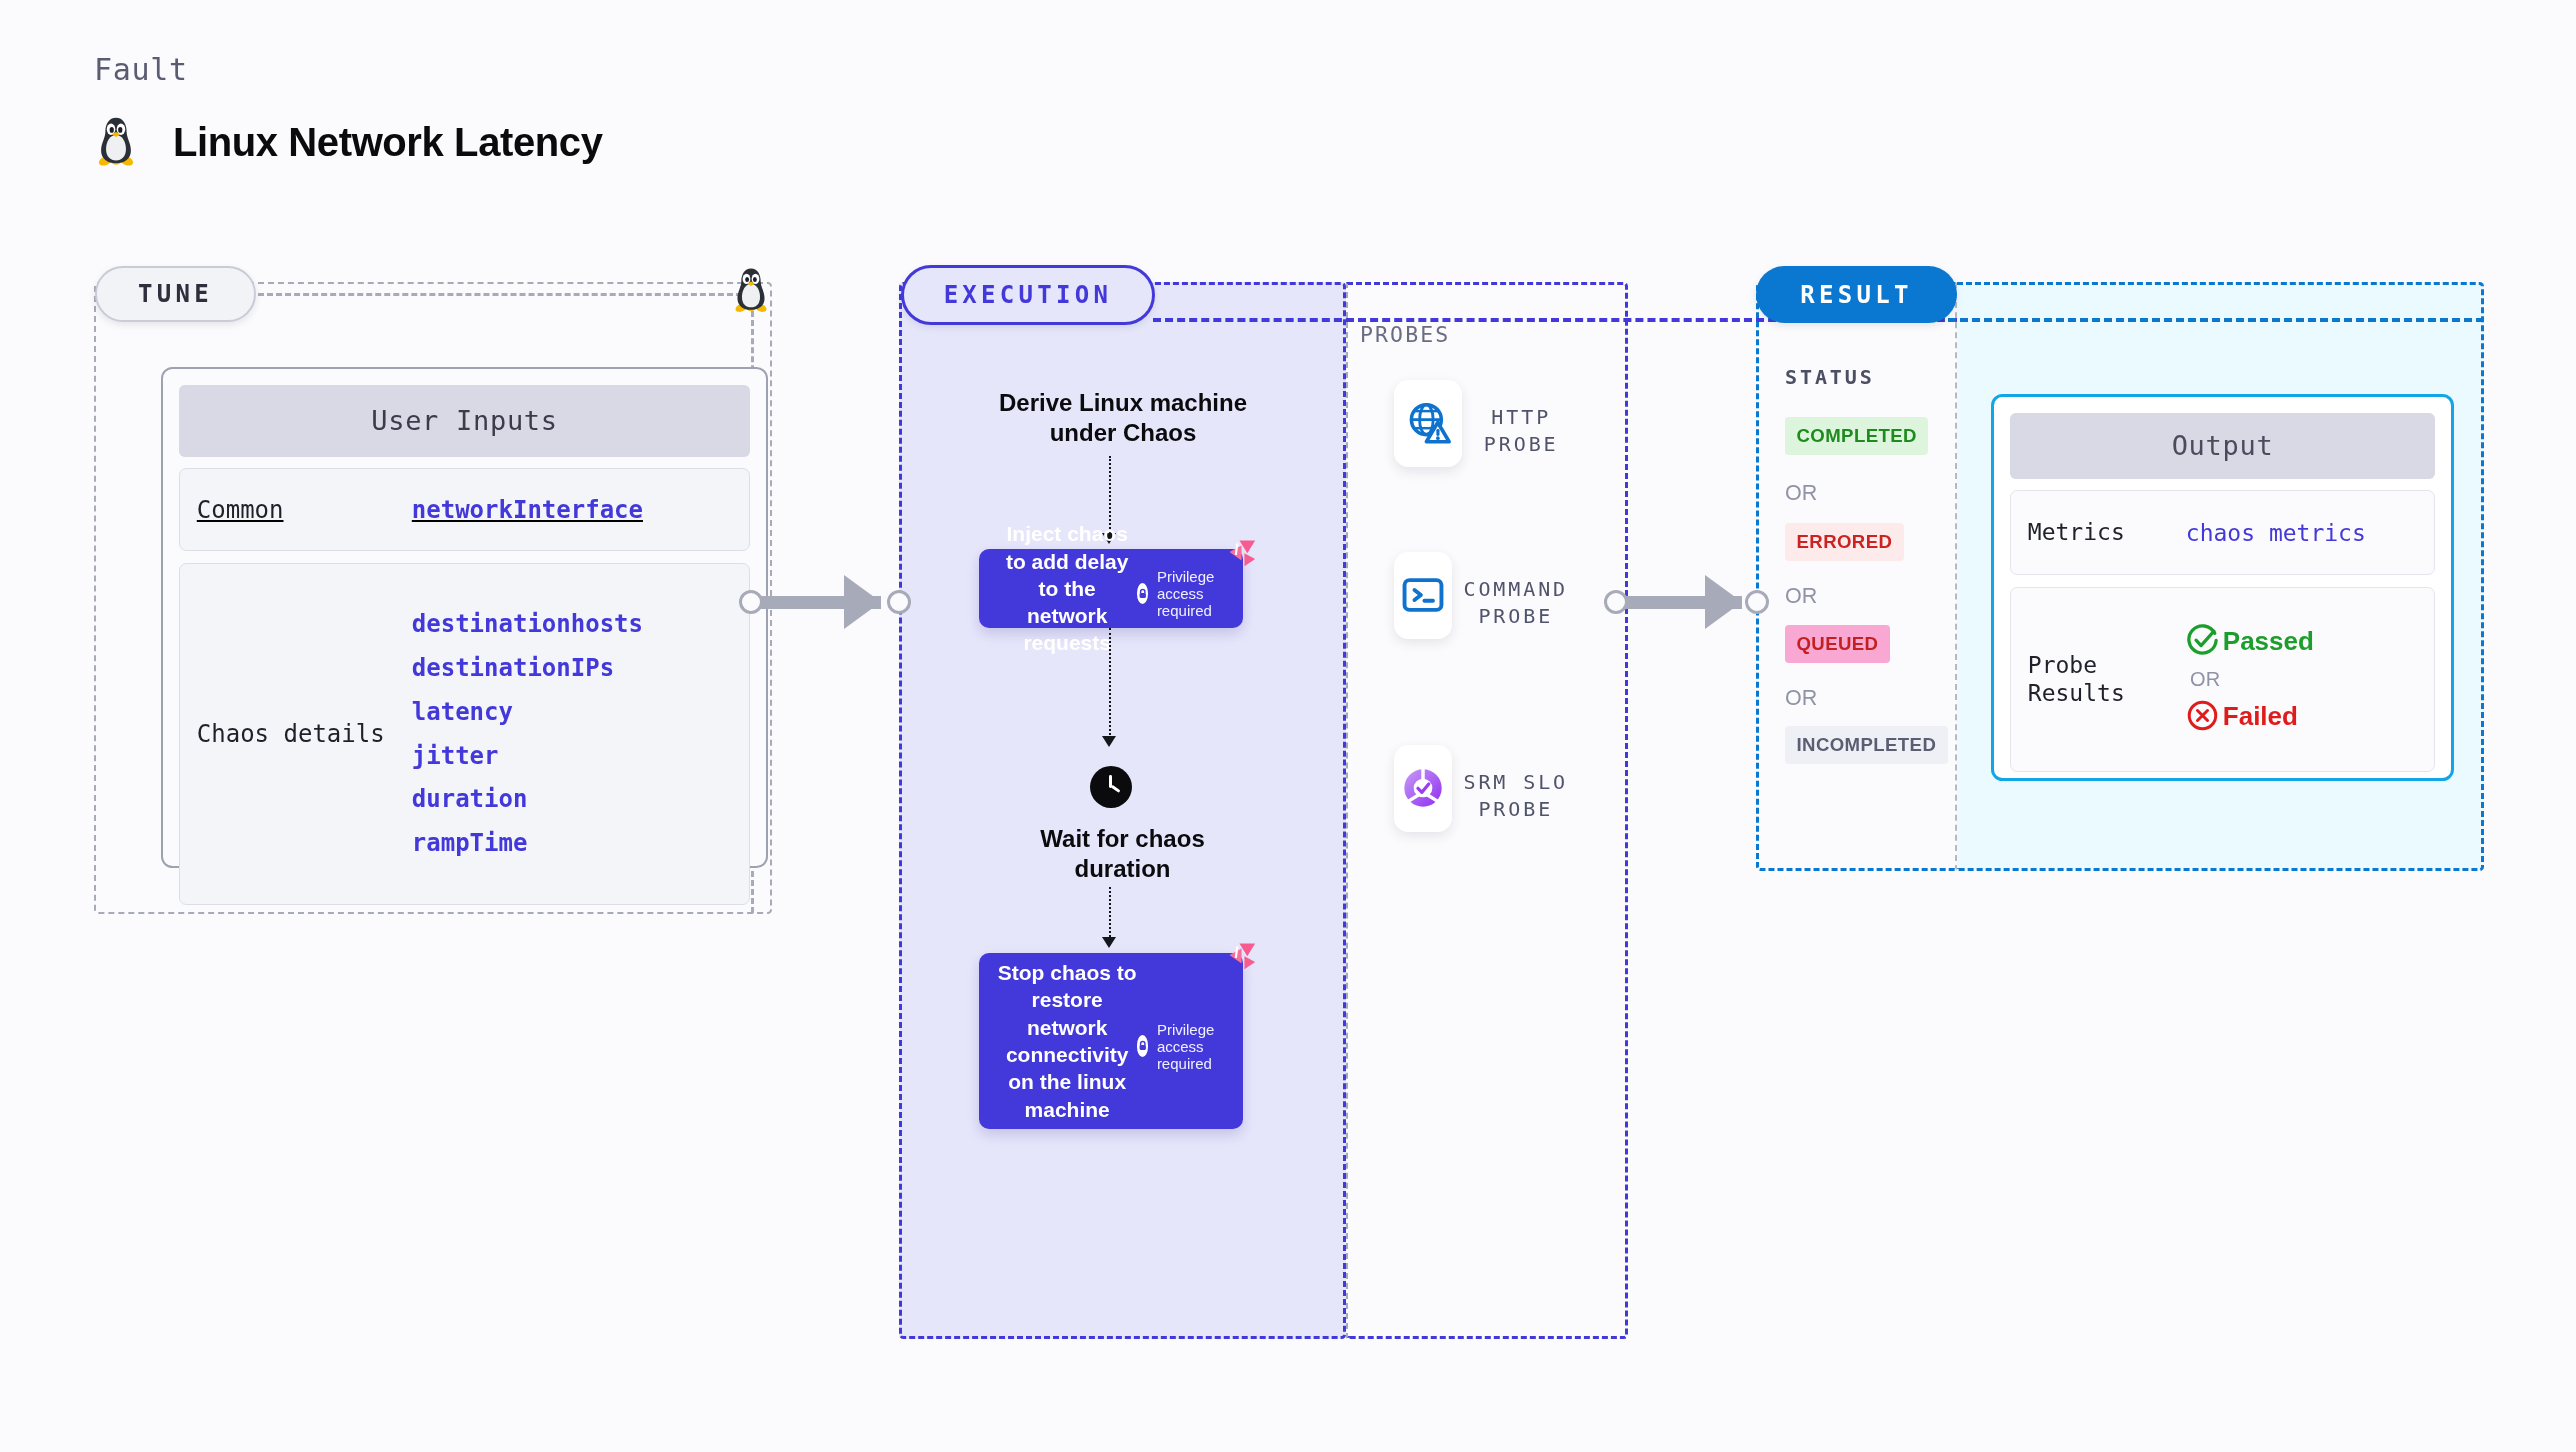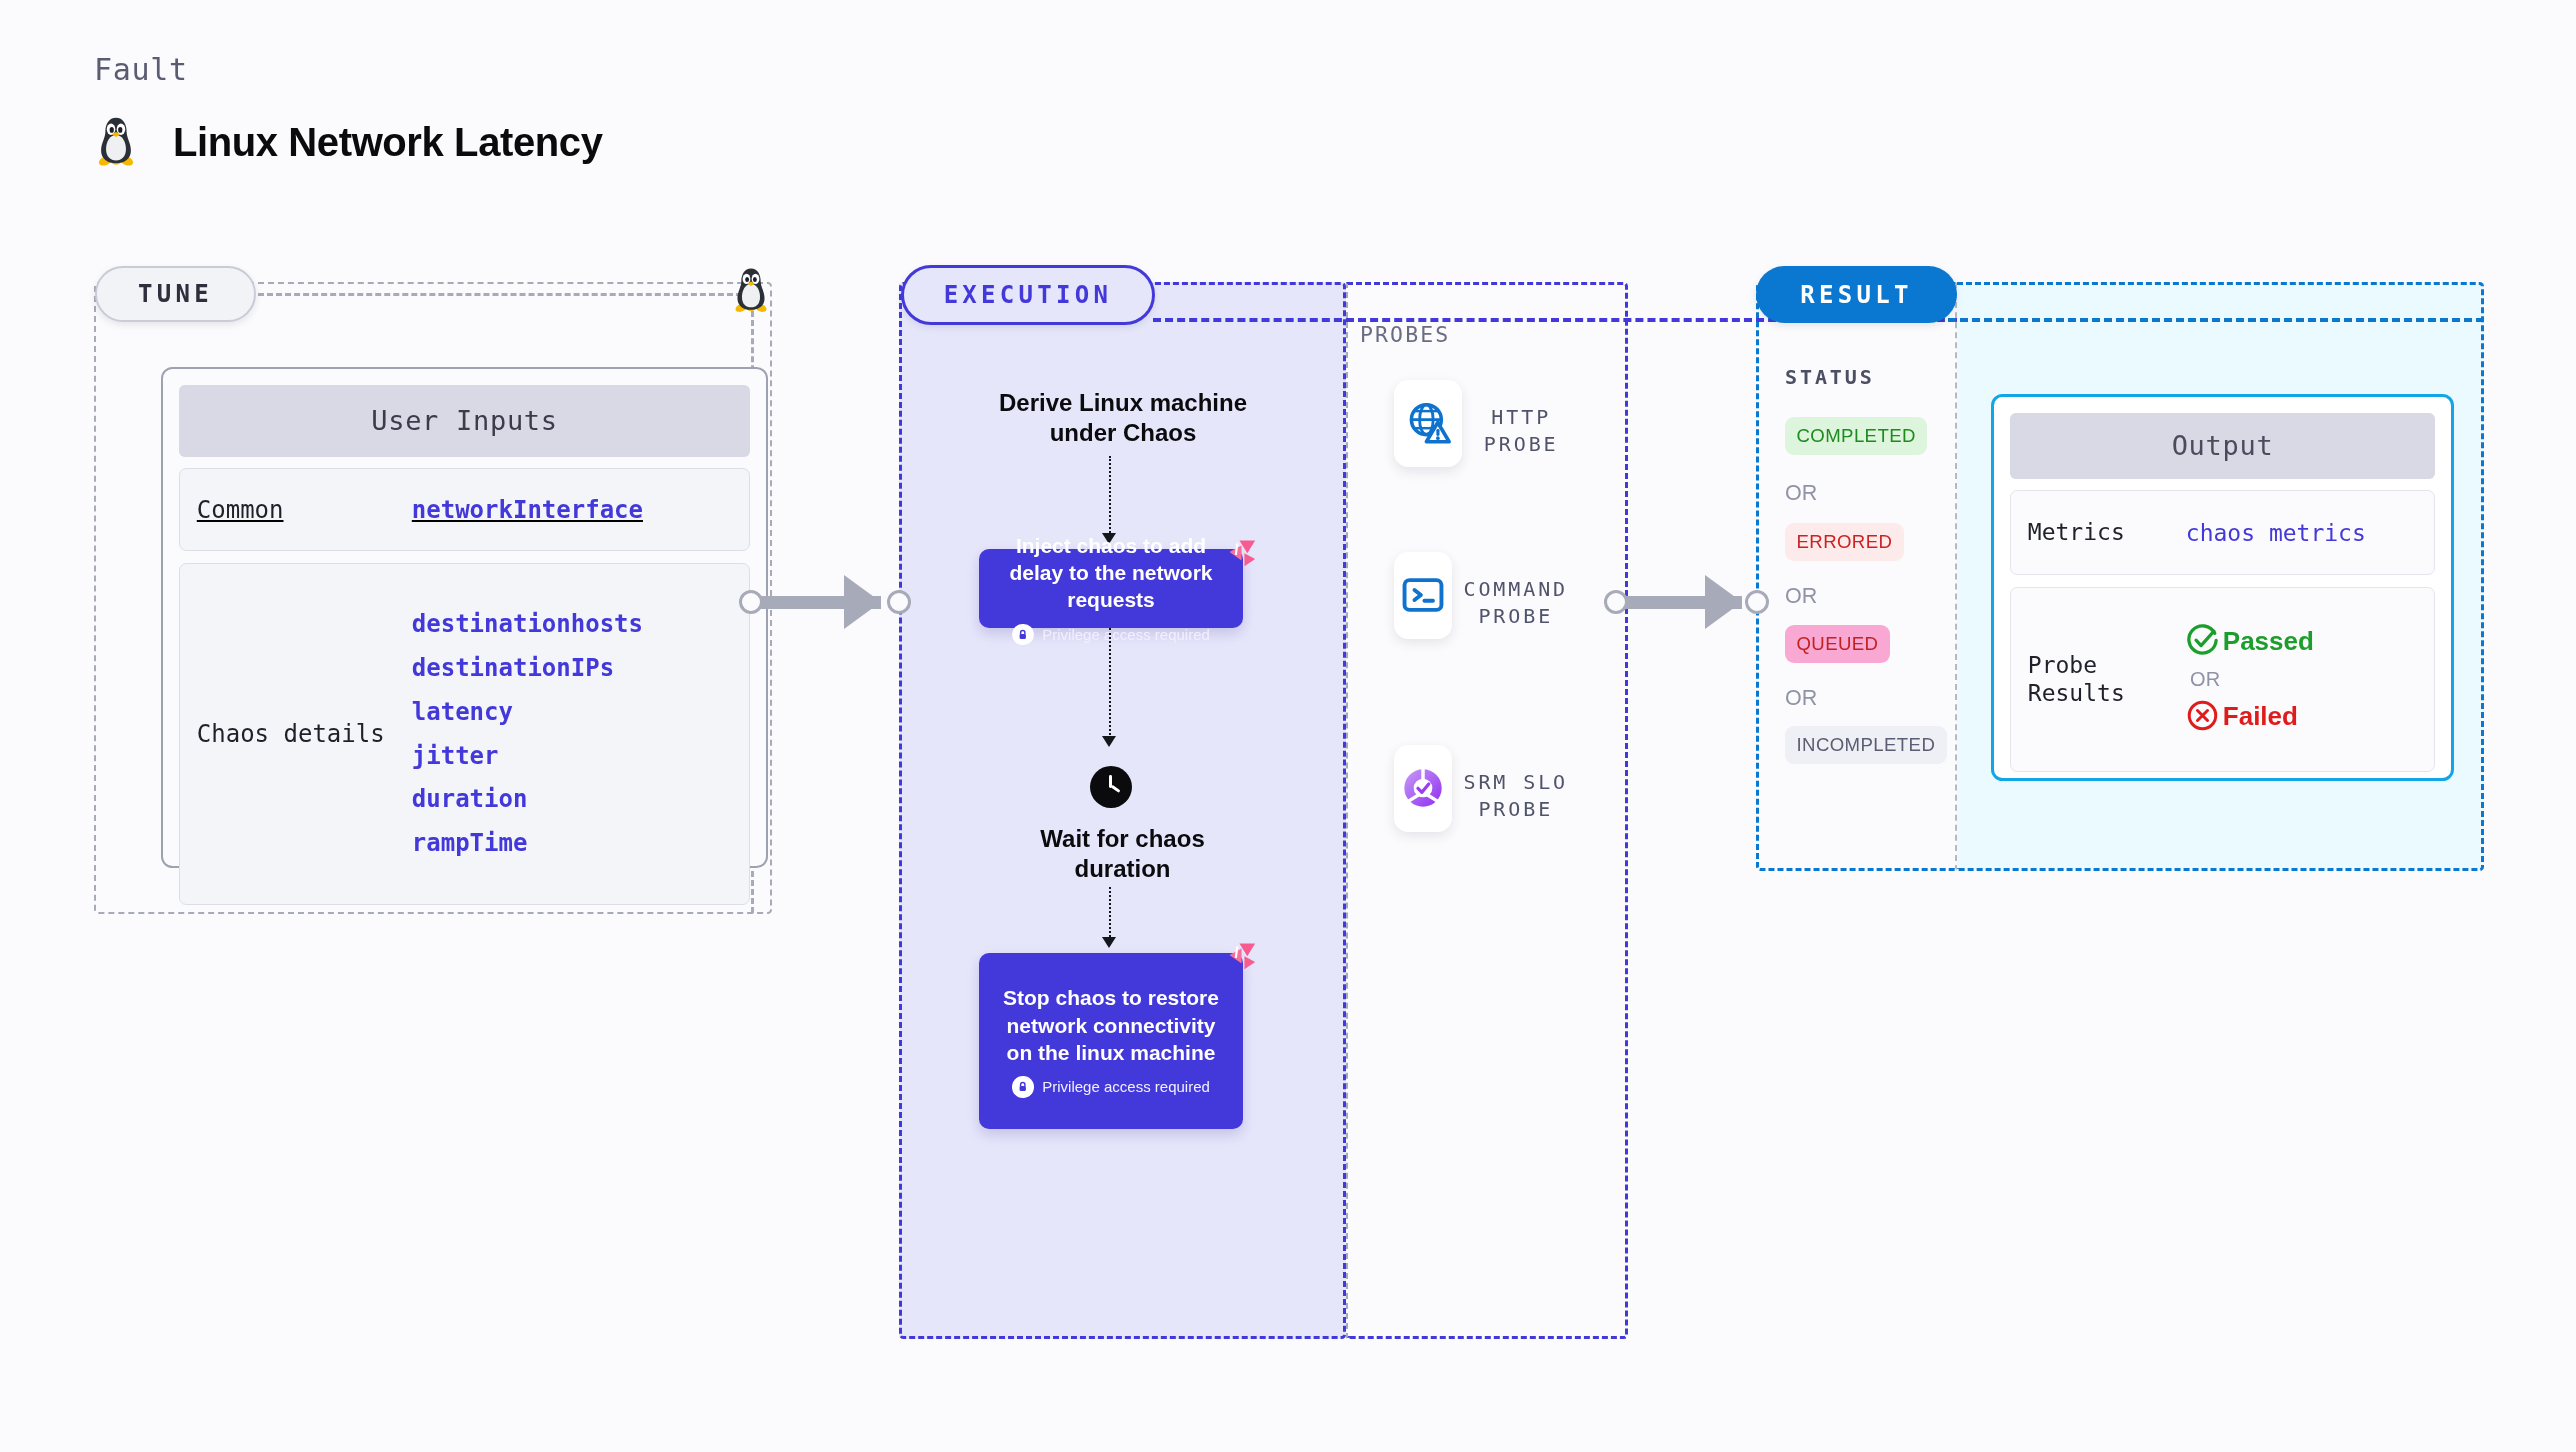--- a/index.html
+++ b/index.html
@@ -139,21 +139,21 @@
     line-height: 1.25;
   }
   .derive-label { left: 971px; top: 388px; width: 304px; }
   .wait-label   { left: 1003px; top: 824px; width: 239px; }
 
   .exec-box {
     position: absolute;
     background: #4338d9;
     border-radius: 10px;
     color: #ffffff;
-    display: flex; flex-direction: column;
+    display: flex; flex-direction: row;
     align-items: center; justify-content: center;
     box-shadow: 0 5.7px 13px rgba(50,40,140,.18);
     padding: 10px 18.6px;
   }
   .exec-box-title {
     font-size: 21px; font-weight: bold; text-align: center; line-height: 1.3;
   }
   .exec-box-sub {
     margin-top: 10px;
     display: flex; align-items: center; gap: 8.6px;
@@ -223,22 +223,22 @@
 
   
   .status-title {
     position: absolute; left: 1785px; top: 365px;
     font-family: "DejaVu Sans Mono", monospace;
     font-size: 20px; font-weight: bold; color: #4c4f63; letter-spacing: 2.9px;
   }
   .badge {
     position: absolute;
     display: inline-flex; align-items: center; justify-content: center;
-    border-radius: 9px;
-    font-size: 18.6px; font-weight: normal;
+    border-radius: 4px;
+    font-size: 18.6px; font-weight: bold;
     padding: 7.9px 11.5px;
     letter-spacing: 0.4px;
   }
   .or-text {
     position: absolute;
     font-size: 21.5px; color: #9093a6;
   }
   .b-completed   { left: 1785px; top: 417px; background: #ddf5dd; color: #1d8b1d; }
   .or-1          { left: 1785px; top: 481px; }
   .b-errored     { left: 1785px; top: 523px; background: #fdeaea; color: #cd2222; }

